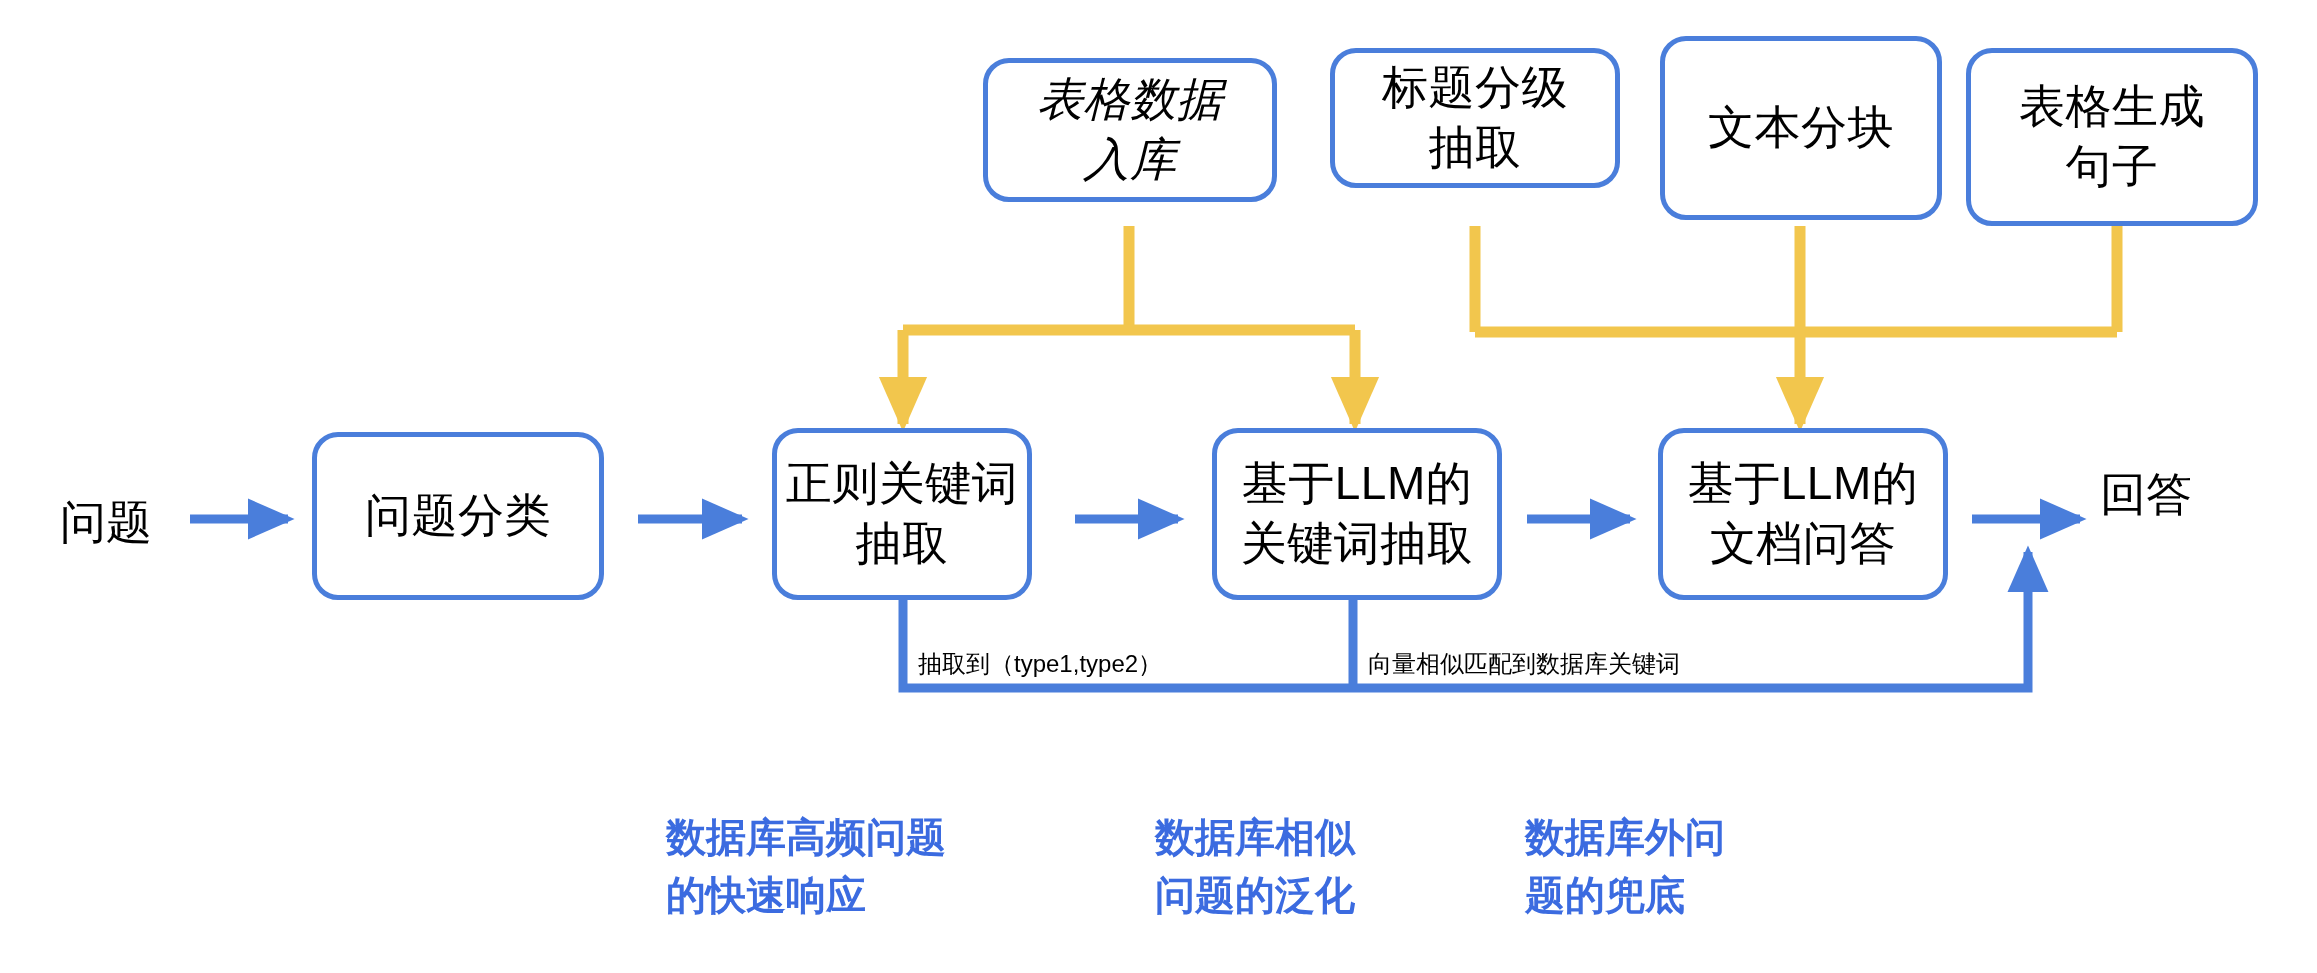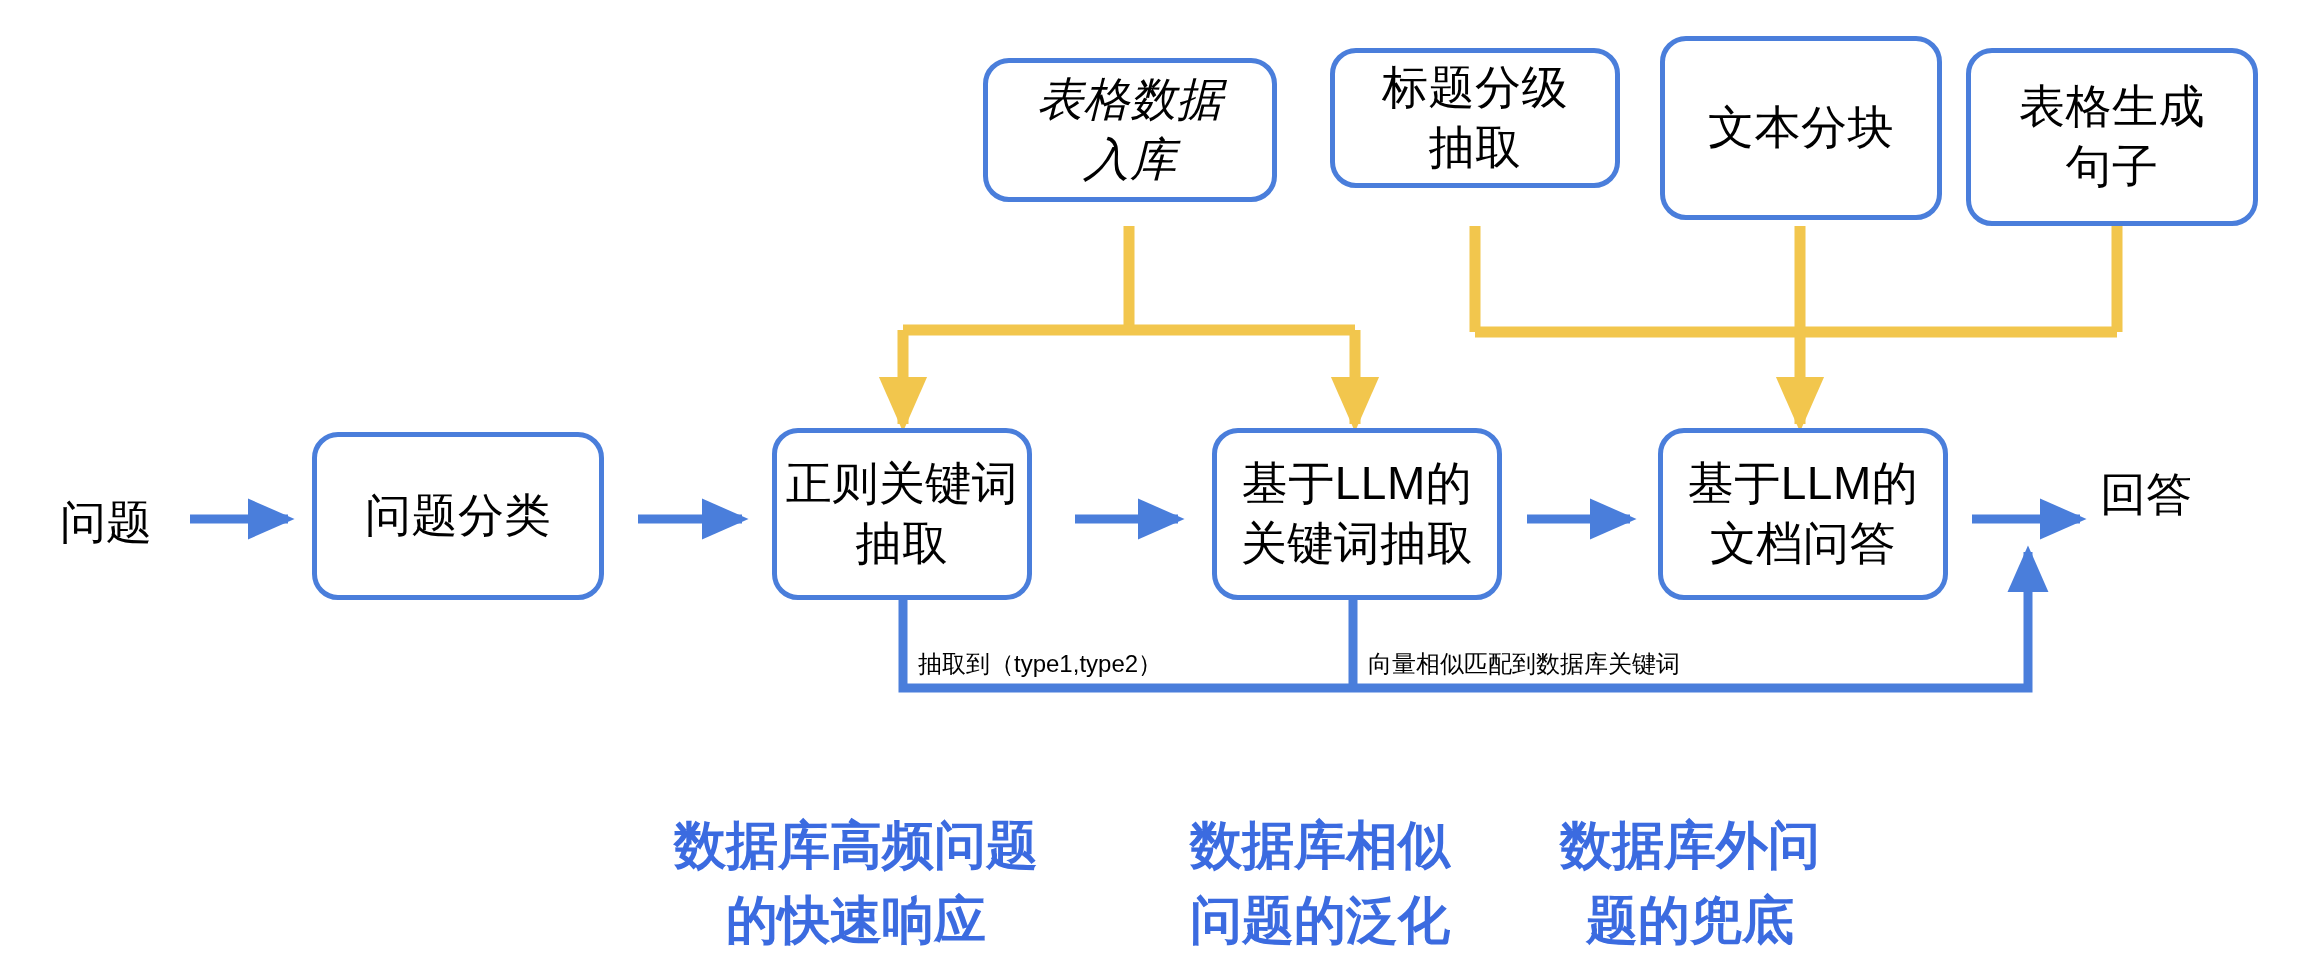--- a/index.html
+++ b/index.html
@@ -53,24 +53,23 @@
   .edge-label {
     position: absolute;
     color: #000000;
     font-size: 24px;
     line-height: 1.2;
     white-space: nowrap;
   }
   .caption {
     position: absolute;
     color: #3B6BE0;
-    font-size: 52px;
+    font-size: 40px;
     font-weight: bold;
     line-height: 1.45;
-    text-align: center;
     white-space: pre-line;
   }
 </style>
 </head>
 <body>
 
 <div id="canvas">
 
   <svg id="wires" viewBox="0 0 2317 973" preserveAspectRatio="none">
     <defs>

